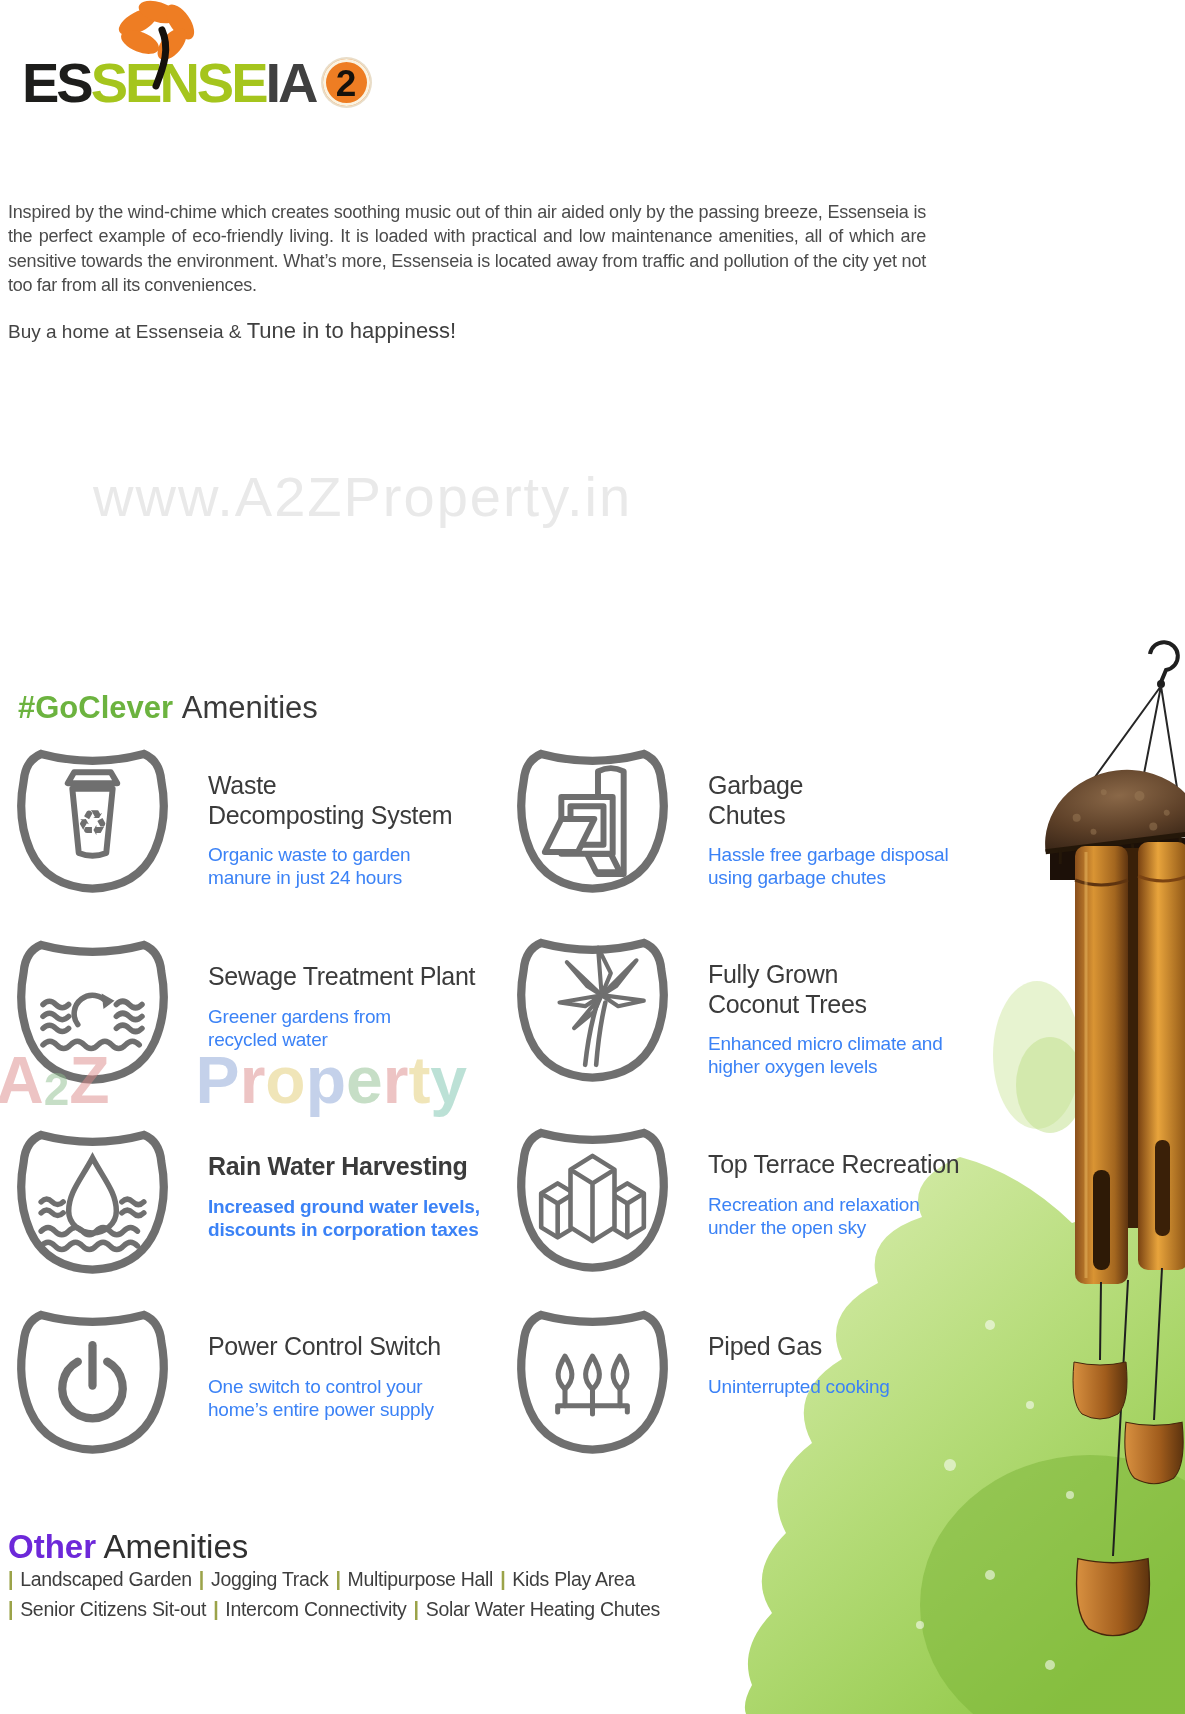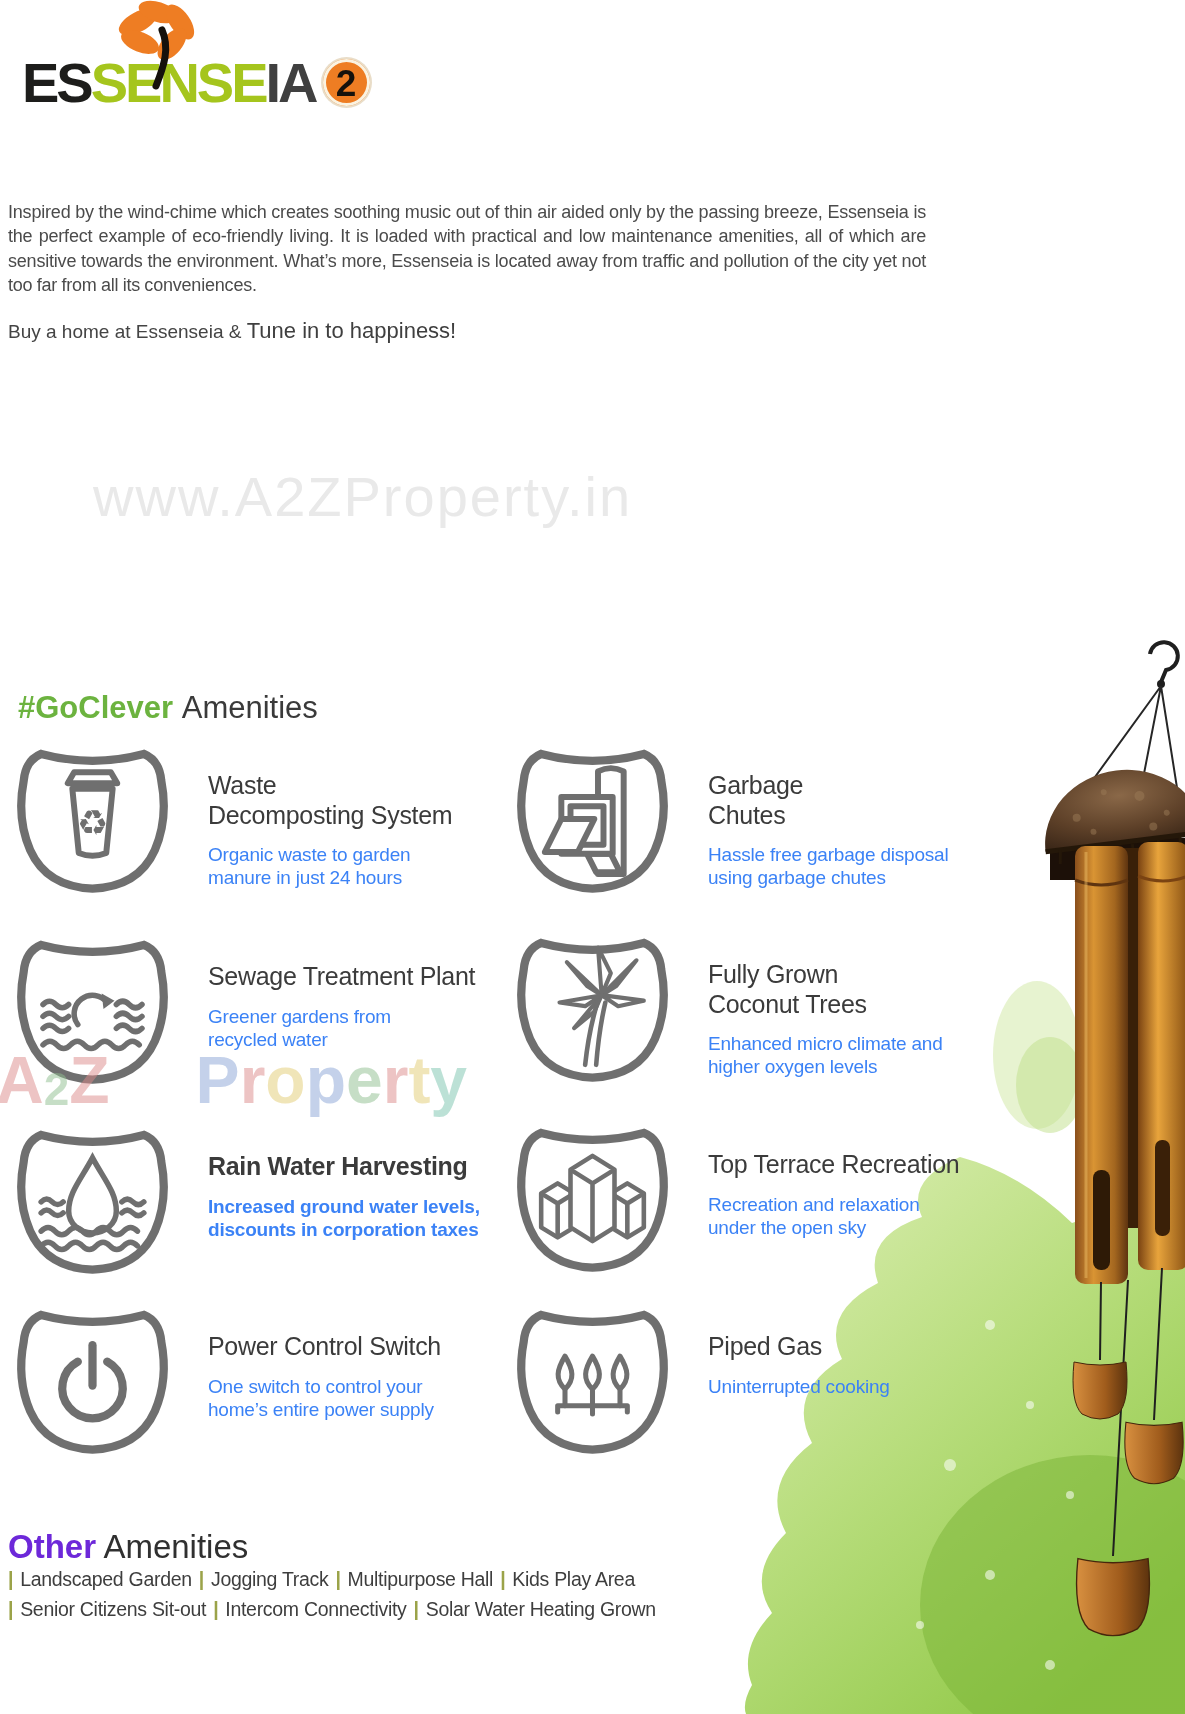--- a/index.html
+++ b/index.html
@@ -331,15 +331,15 @@
     <div class="txt">
         <div class="title">Piped Gas</div>
         <div class="desc">Uninterrupted cooking</div>
       </div>
   </div>
 
   <div class="wm-a2z"><span class="L" style="color: rgb(220, 138, 138);">A</span><span class="L L2" style="color: rgb(143, 191, 143);">2</span><span class="L" style="color: rgb(220, 138, 138);">Z</span><span class="L gap" style="color: rgb(138, 165, 214);">P</span><span class="L" style="color: rgb(220, 138, 138);">r</span><span class="L" style="color: rgb(227, 204, 116);">o</span><span class="L" style="color: rgb(138, 165, 214);">p</span><span class="L" style="color: rgb(143, 191, 143);">e</span><span class="L" style="color: rgb(220, 138, 138);">r</span><span class="L" style="color: rgb(227, 204, 116);">t</span><span class="L" style="color: rgb(124, 196, 174);">y</span></div>
 
   <h2 class="other-h"><span class="b">Other</span> <span>Amenities</span></h2>
   <div class="other-line l1"><span class="sep" style="color: rgb(155, 163, 73);">|</span><span>Landscaped Garden</span><span class="sep" style="color: rgb(155, 163, 73);">|</span><span>Jogging Track</span><span class="sep" style="color: rgb(155, 163, 73);">|</span><span>Multipurpose Hall</span><span class="sep" style="color: rgb(155, 163, 73);">|</span><span>Kids Play Area</span></div>
-  <div class="other-line l2"><span class="sep" style="color: rgb(155, 163, 73);">|</span><span>Senior Citizens Sit-out</span><span class="sep" style="color: rgb(155, 163, 73);">|</span><span>Intercom Connectivity</span><span class="sep" style="color: rgb(155, 163, 73);">|</span><span>Solar Water Heating Grown</span></div>
+  <div class="other-line l2"><span class="sep" style="color: rgb(155, 163, 73);">|</span><span>Senior Citizens Sit-out</span><span class="sep" style="color: rgb(155, 163, 73);">|</span><span>Intercom Connectivity</span><span class="sep" style="color: rgb(155, 163, 73);">|</span><span>Solar Water Heating Chutes</span></div>
 
 </div>
 
 </body></html>

